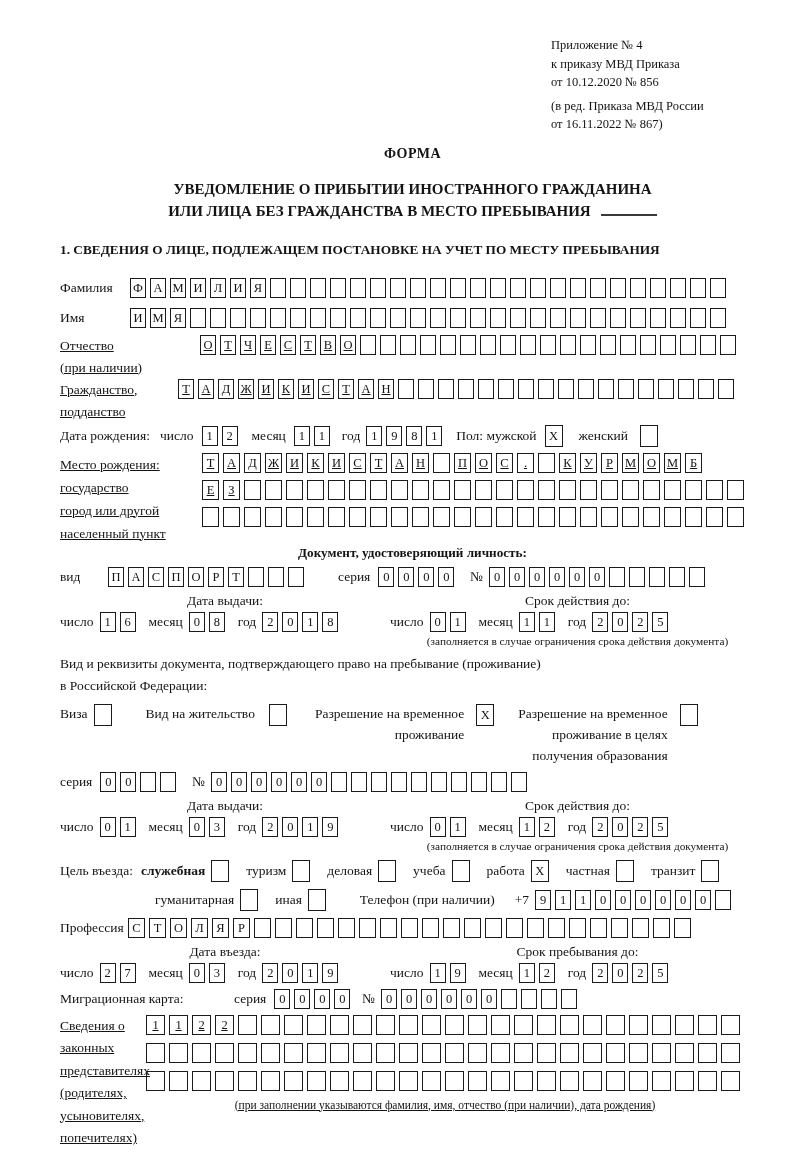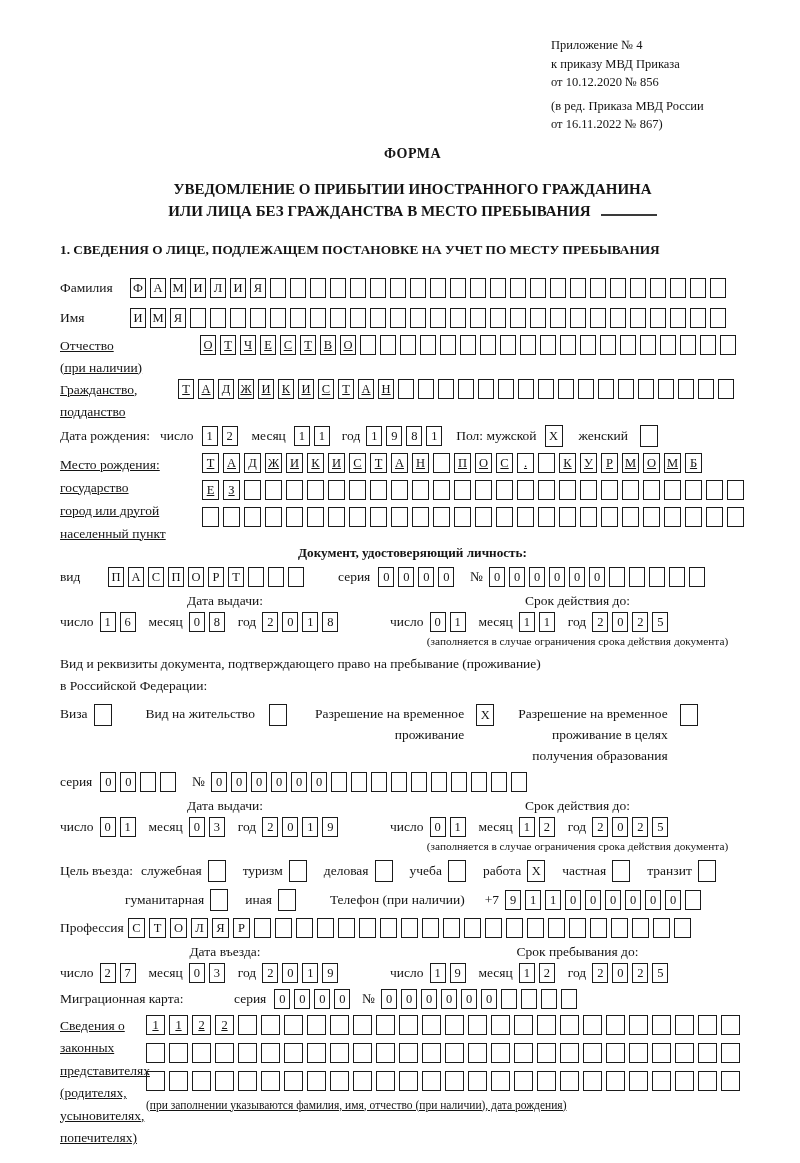--- a/index.html
+++ b/index.html
@@ -57,21 +57,21 @@
 
   .visa-row { display:flex; align-items:flex-start; white-space:nowrap; line-height:21px; margin-top:6px; }
   .vlabel { text-align:right; }
   .visa-row .check { margin-top:1px; }
 
   .popt { display:inline-flex; align-items:center; margin-left:13px; }
   .popt .check { margin-left:6px; }
 
   .rep-labels { width:86px; flex:none; line-height:22.5px; }
   .rep-rows .boxes { display:flex; margin-bottom:8px; }
-  .rep-note { font-size:11.5px; margin-top:4px; text-align:left; }
+  .rep-note { font-size:11.5px; margin-top:4px; text-align:center; }
 
   .ml8 { margin-left:8px; } .ml12 { margin-left:12px; } .ml14 { margin-left:14px; }
   .ml20 { margin-left:20px; } .ml24 { margin-left:24px; } .ml30 { margin-left:30px; }
   .mr6 { margin-right:6px; } .mr8 { margin-right:8px; } .mr10 { margin-right:10px; } .mr12 { margin-right:12px; }
 </style>
 </head>
 <body>
 
 <div class="page">
 
@@ -550,21 +550,21 @@
             <span class="cell">2</span>
             <span class="cell">5</span>
           </span>
       </div>
       <div class="dnote">(заполняется в случае ограничения срока действия документа)</div>
     </div>
   </div>
 
   <div class="frow mt8">
     <span class="mr8">Цель въезда:</span>
-    <span class="popt" style="margin-left:0;">
+    <span class="popt" style="margin-left:0;font-weight:bold;">
       <span>служебная</span>
       <span class="boxes check">
           <span class="cell"></span>
         </span>
     </span>
     <span class="popt">
       <span>туризм</span>
       <span class="boxes check">
           <span class="cell"></span>
         </span>
@@ -594,21 +594,21 @@
         </span>
     </span>
     <span class="popt">
       <span>транзит</span>
       <span class="boxes check">
           <span class="cell"></span>
         </span>
     </span>
   </div>
 
-  <div class="frow mt7" style="padding-left:65px;">
+  <div class="frow mt7" style="padding-left:65px;justify-content:center;">
     <span class="popt" style="margin-left:0;">
       <span>гуманитарная</span>
       <span class="boxes check">
           <span class="cell"></span>
         </span>
     </span>
     <span class="popt">
       <span>иная</span>
       <span class="boxes check">
           <span class="cell"></span>

